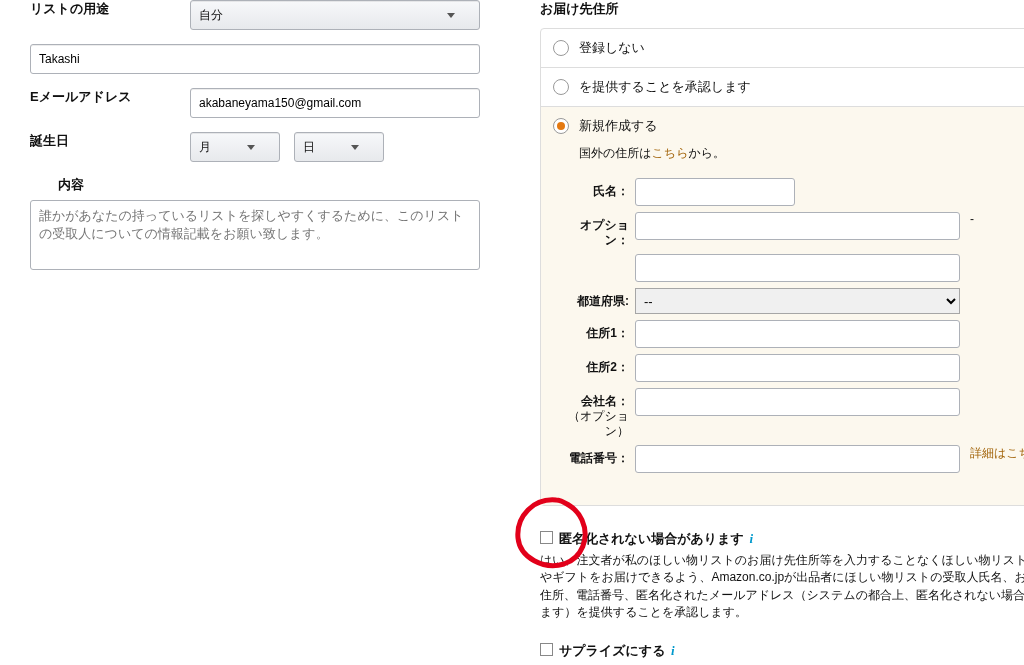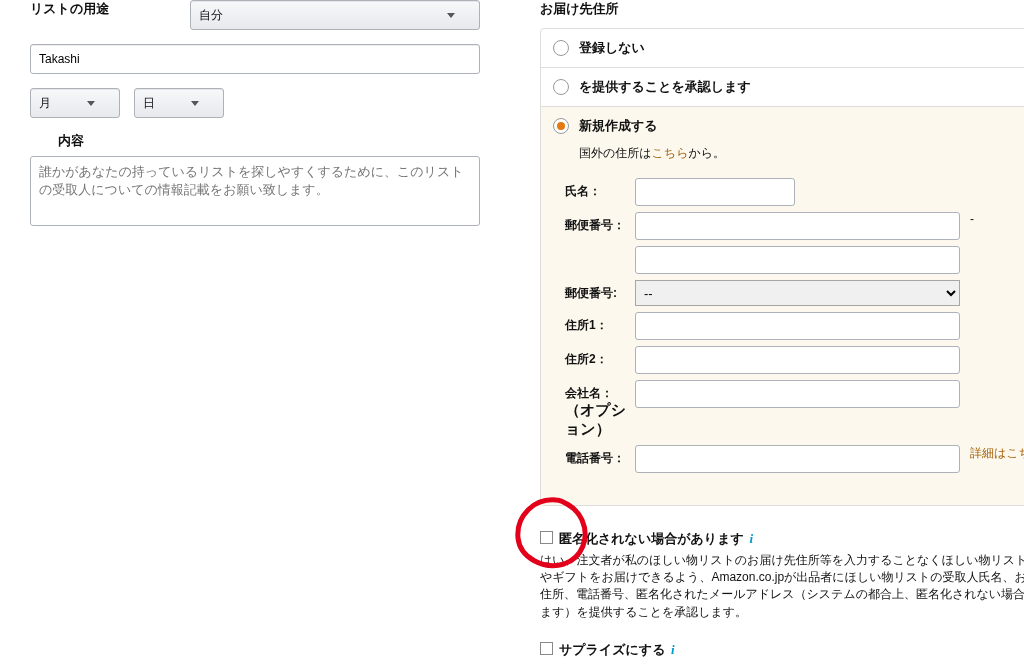--- a/index.html
+++ b/index.html
@@ -96,44 +96,45 @@
     align-items: center;
     justify-content: center;
     background: #fff;
   }
   .radio-circle.on::after {
     content: "";
     width: 8px; height: 8px;
     border-radius: 50%;
     background: #e47911;
   }
-  .radio-label { font-weight: bold; }
+  .radio-label { font-weight: normal; }
   .radio-sub {
     padding: 6px 0 12px 38px;
     font-size: 12px;
   }
   .link { color: #a16207; cursor: pointer; }
 
   .addr-form { padding: 4px 12px 16px 12px; }
   .addr-row {
     display: flex;
     align-items: flex-start;
     margin-bottom: 6px;
     gap: 6px;
   }
   .addr-row > label {
     width: 64px;
+    text-align: right;
     font-weight: bold;
     font-size: 12px;
     padding-top: 6px;
     line-height: 1.25;
   }
   .addr-row .sublabel {
-    font-weight: bold;
-    font-size: 15px;
+    font-weight: normal;
+    font-size: 12px;
     display: block;
   }
   .addr-input {
     height: 28px;
     border: 1px solid #adb1b8;
     border-radius: 3px;
     padding: 3px 6px;
     font-size: 13px;
     background: #fff;
   }
@@ -204,22 +205,29 @@
         </div>
       </div>
     </div>
 
     <div class="form-row">
       <div class="field">
         <input class="text-input" value="Takashi" style="">
       </div>
     </div>
 
-
     <div class="form-row">
+      <label>Eメールアドレス</label>
+      <div class="field">
+        <input class="text-input" value="akabaneyama150@gmail.com" style="">
+      </div>
+    </div>
+
+    <div class="form-row">
+      <label>誕生日</label>
       <div class="field inline-selects">
         <div class="select small">
           <span>月</span>
         </div>
         <div class="select small">
           <span>日</span>
         </div>
       </div>
     </div>
 
@@ -258,32 +266,32 @@
           </div>
 
           <div class="addr-form">
 
             <div class="addr-row">
               <label>氏名：</label>
               <input class="addr-input w160" style="">
             </div>
 
             <div class="addr-row">
-              <label>郵便番号：</label>
+              <label>オプション：</label>
               <input class="addr-input w325" style="">
               <span class="addr-extra">-</span>
             </div>
 
             <div class="addr-row">
               <label></label>
               <input class="addr-input w325" style="">
             </div>
 
             <div class="addr-row">
-              <label>郵便番号:</label>
+              <label>都道府県:</label>
               <select class="addr-select"><option>--</option></select>
             </div>
 
             <div class="addr-row">
               <label>住所1：</label>
               <input class="addr-input w325" style="">
             </div>
 
             <div class="addr-row">
               <label>住所2：</label>

